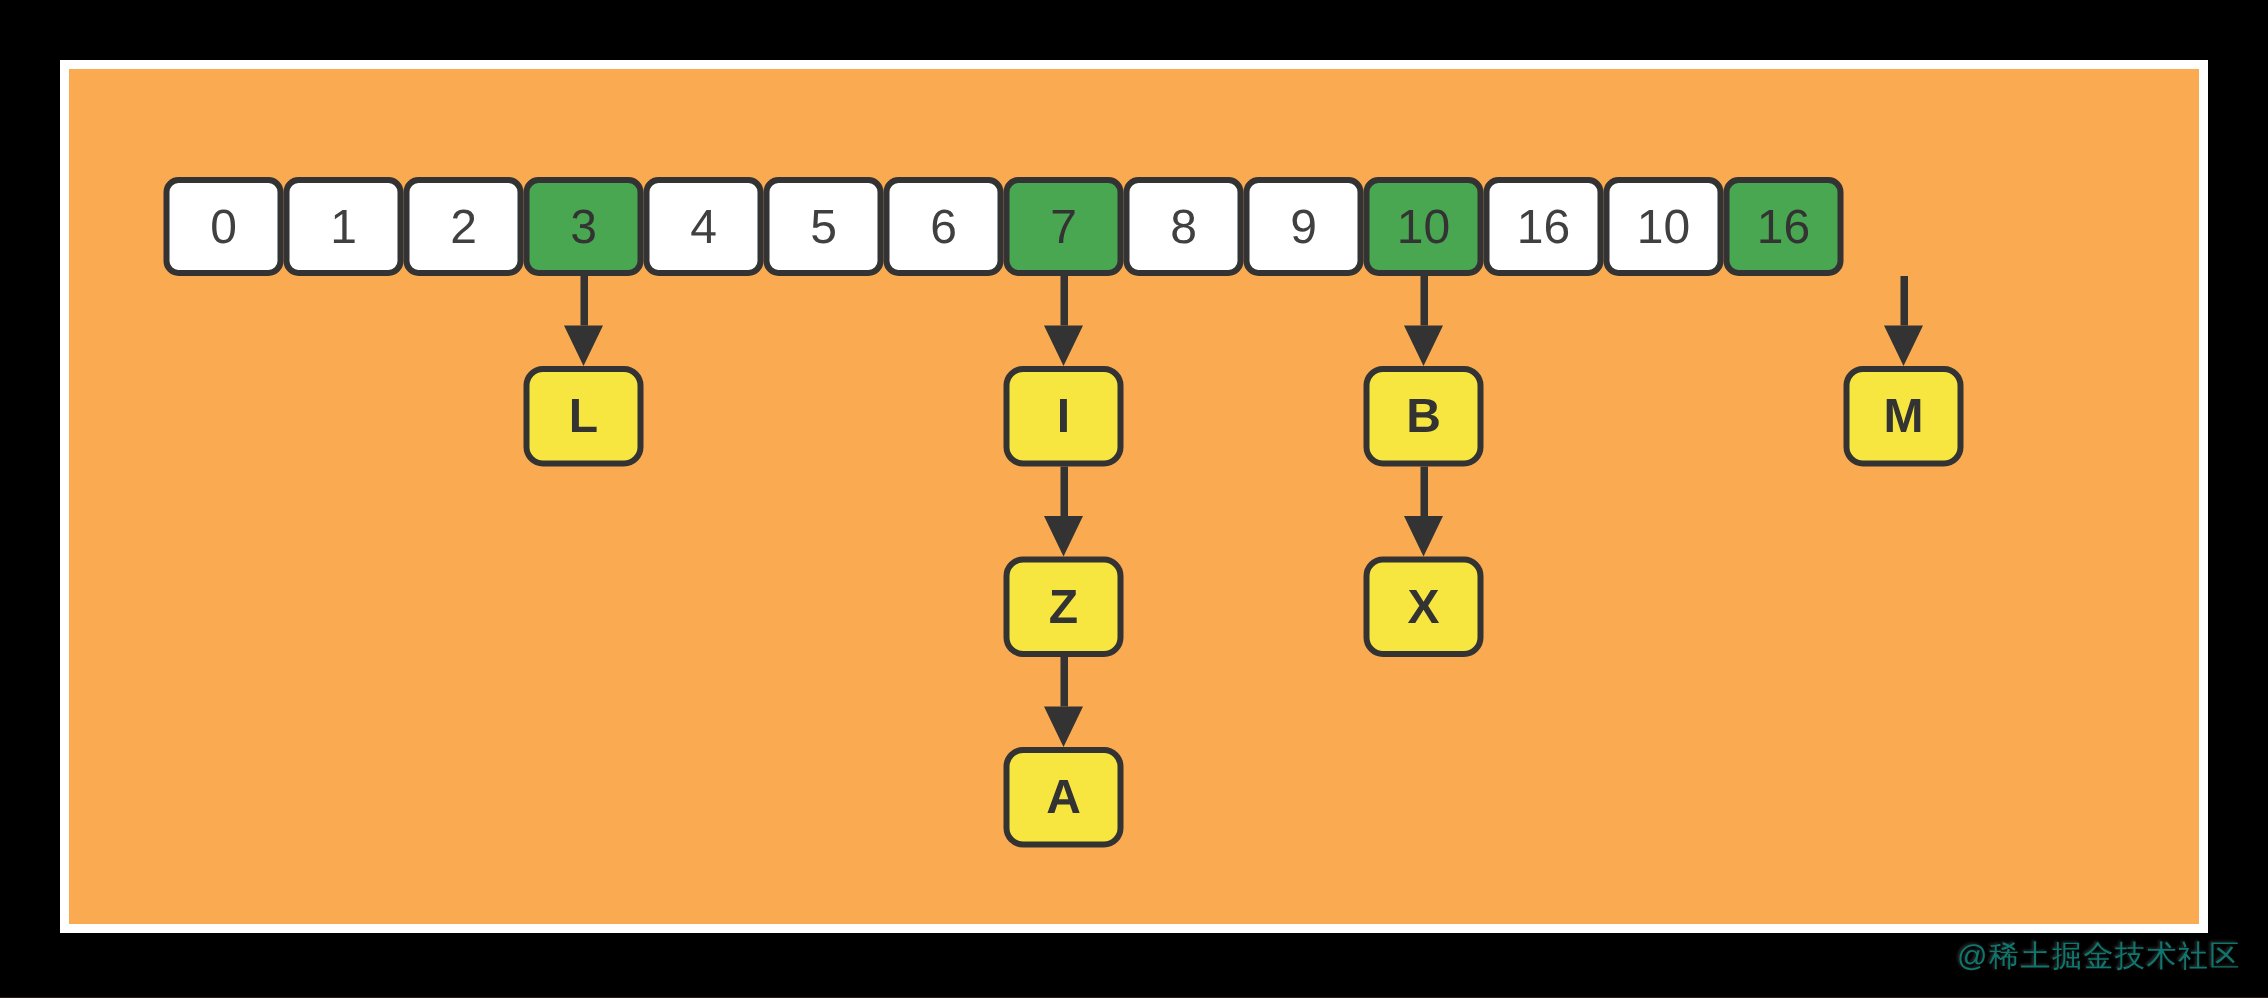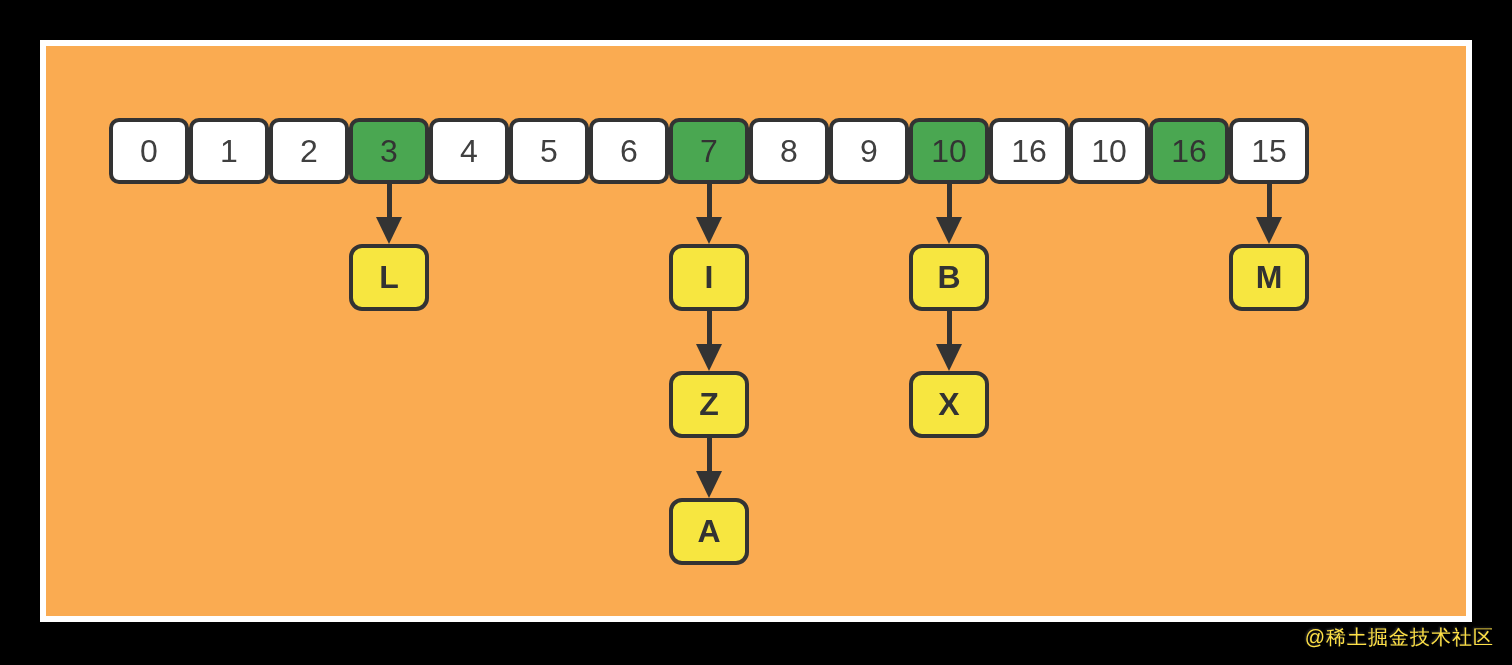--- a/index.html
+++ b/index.html
@@ -96,21 +96,21 @@
     font-size: 32px;
     font-weight: bold;
     color: #333;
   }
   
   #watermark {
     position: absolute;
     right: 18px;
     bottom: 14px;
     font-size: 20px;
-    color: #fde047;
+    color: #0f766e;
     text-shadow: 1px 1px 2px #000, -1px -1px 2px #3a3a3a;
     letter-spacing: 1px;
   }
 </style>
 </head>
 <body>
 
 <div id="canvas">
   <div id="panel">
     <div id="array-row">
@@ -149,23 +149,20 @@
         </div>
         <div class="cell">
           <span>16</span>
         </div>
         <div class="cell">
           <span>10</span>
         </div>
         <div class="cell green">
           <span>16</span>
         </div>
-        <div class="cell">
-          <span>15</span>
-        </div>
       </div>
     <div id="chains-layer">
         <div class="chain" style="left: 303px;">
           <div class="arrow">
             <div class="arrow-line"></div>
             <div class="arrow-head"></div>
           </div>
           <div class="node">
             <span>L</span>
           </div>

